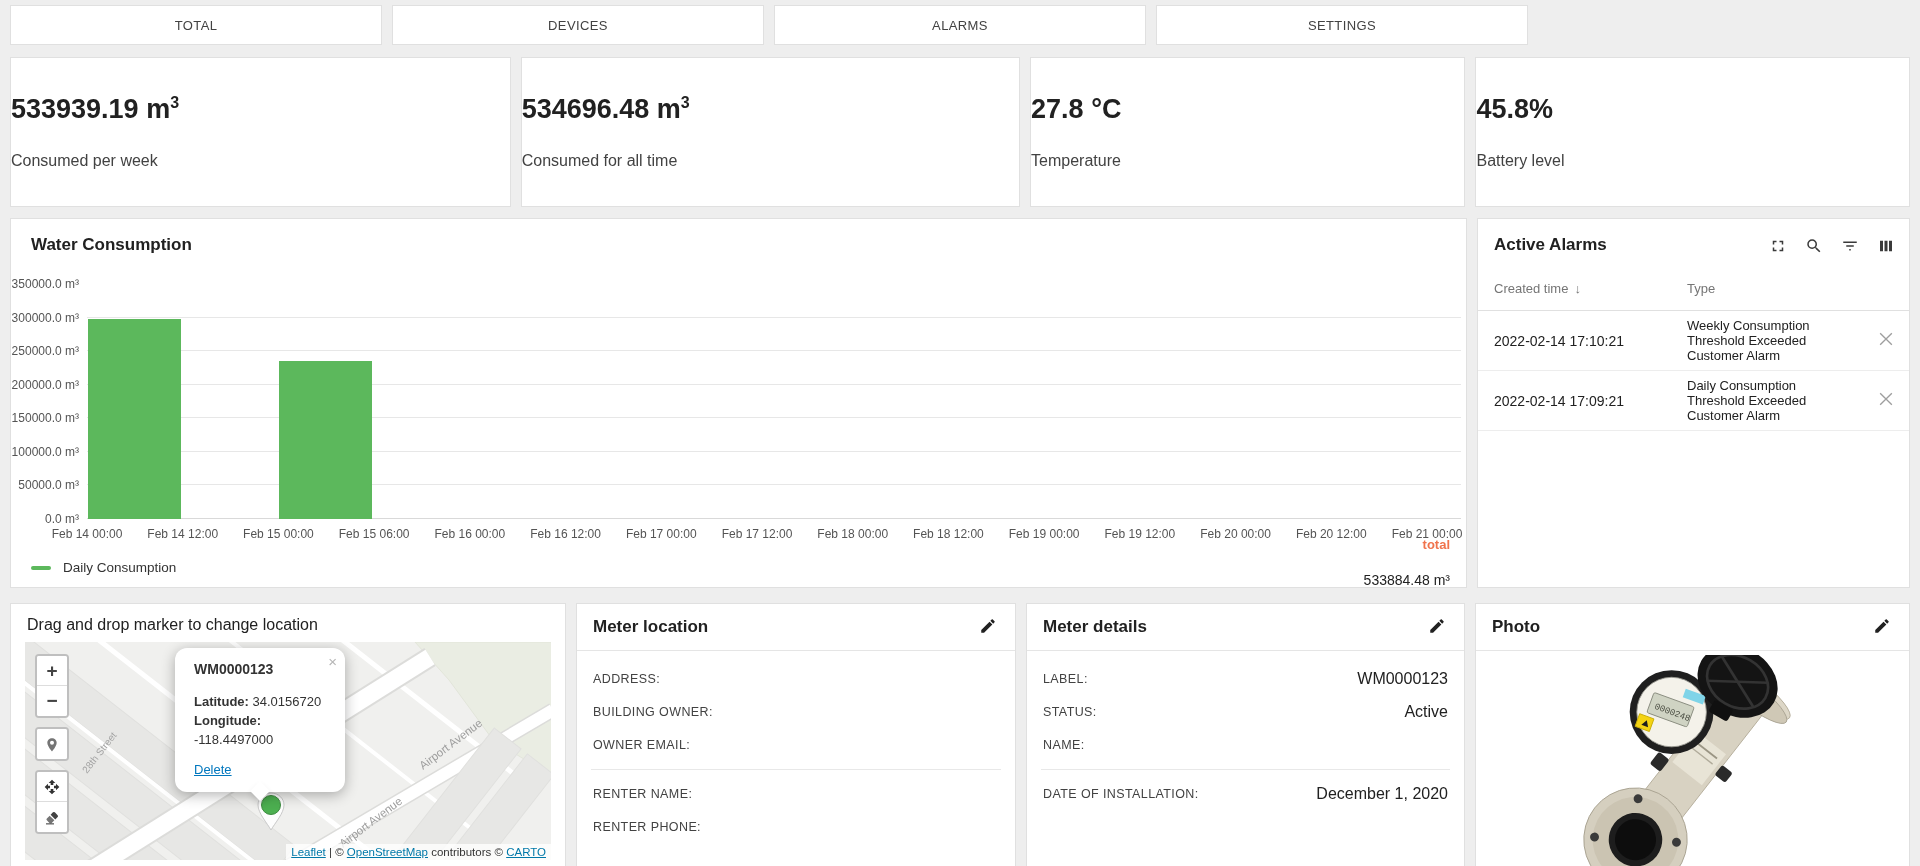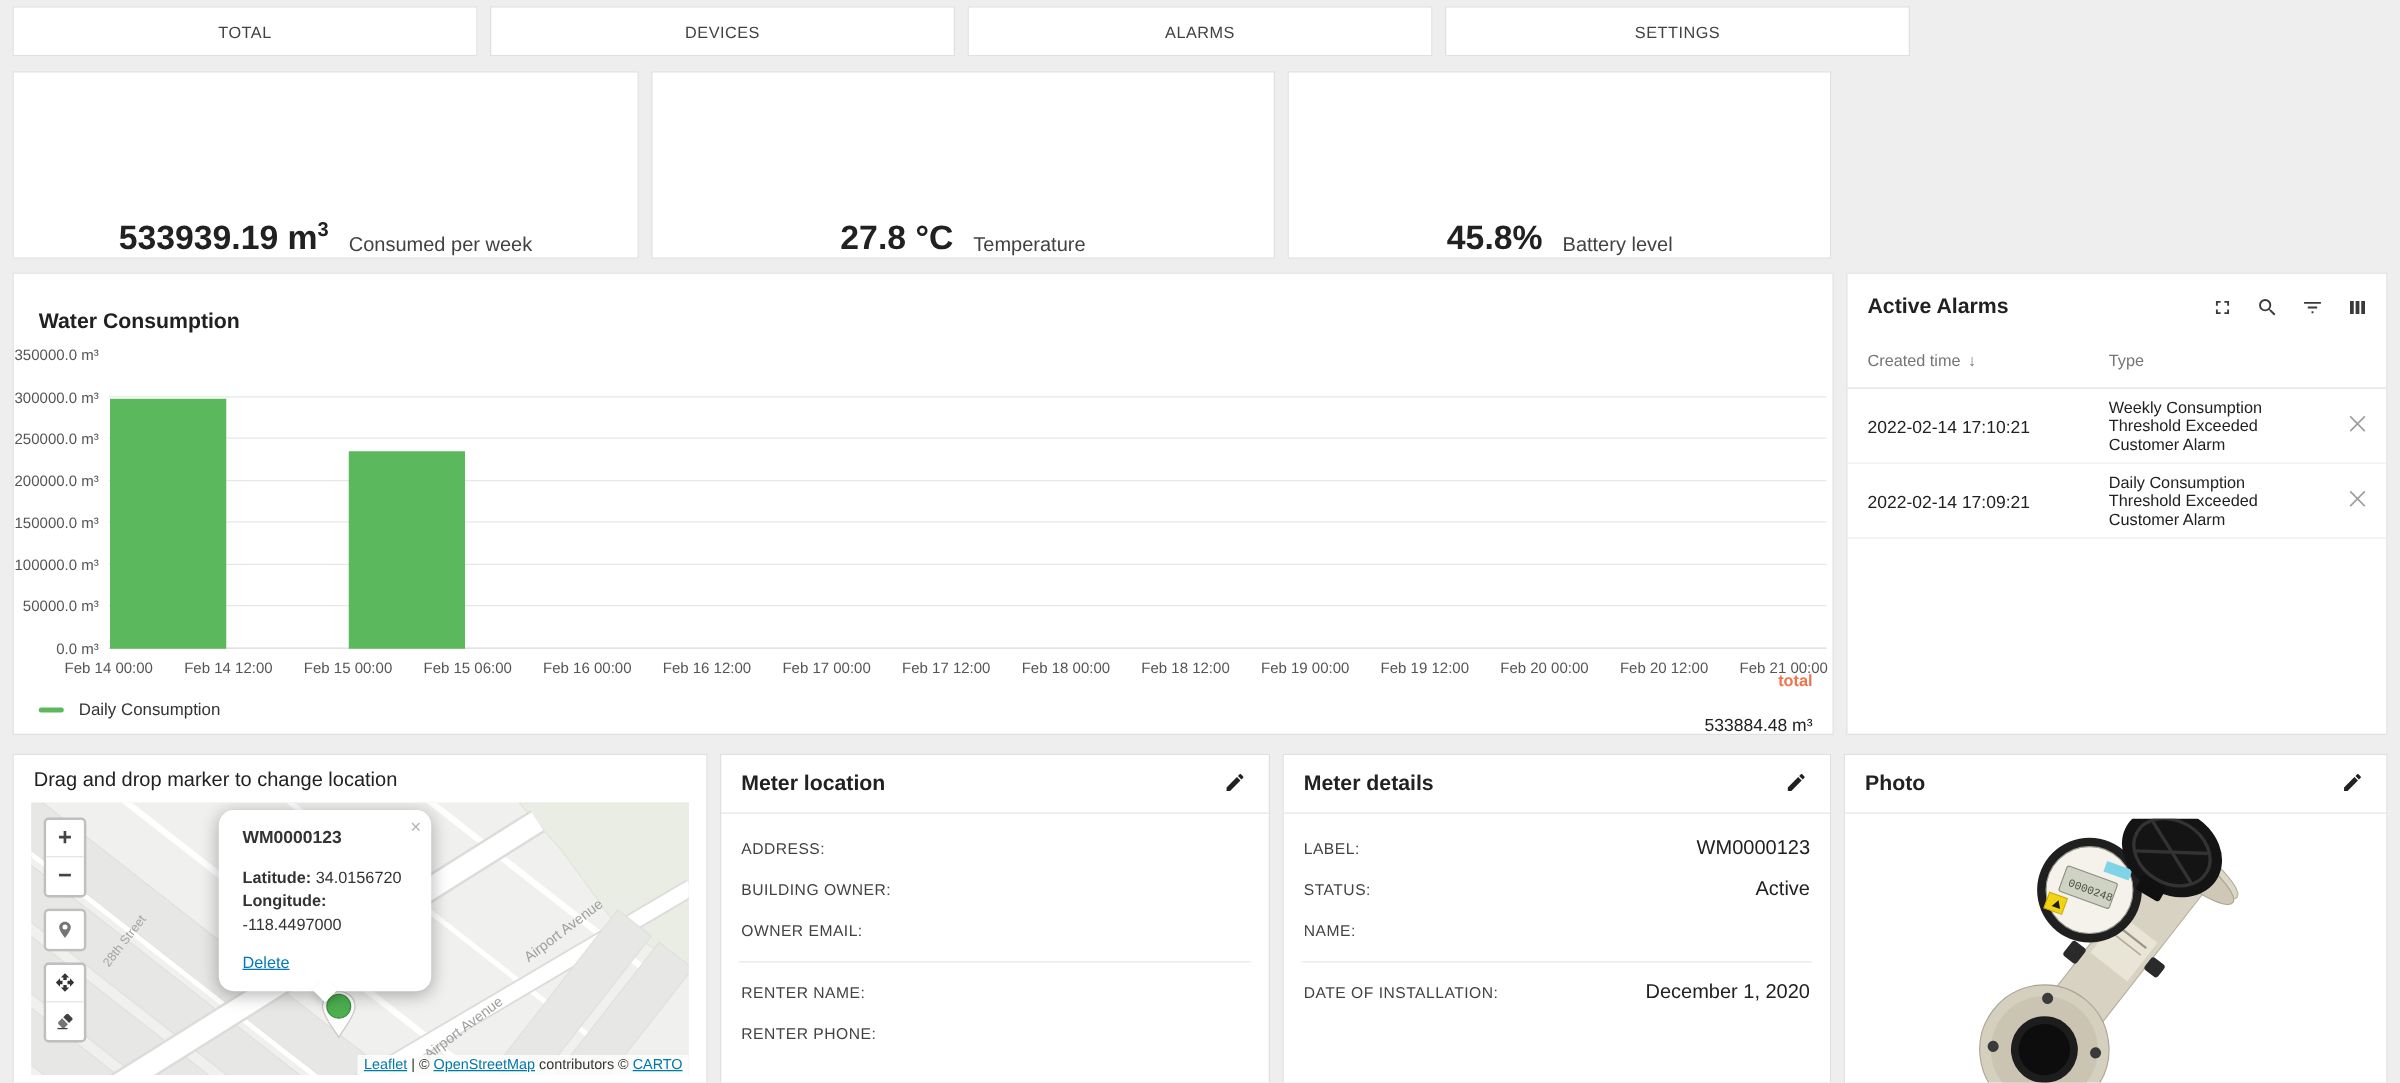--- a/index.html
+++ b/index.html
@@ -13,30 +13,30 @@
   .tab { background:#fff; border:1px solid #e0e0e0; display:flex; align-items:center;
          justify-content:center; font-size:13px; letter-spacing:.4px; color:#424242;
          text-transform:uppercase; cursor:pointer; }
 
   
   .card { background:#fff; border:1px solid #e0e0e0; }
 
   
   .stats { display:grid; grid-template-columns:1.15fr 1.147fr 1fr 0.998fr; gap:10px;
            height:150px; margin-top:12px; }
-  .stat-card { display:flex; align-items:flex-end; justify-content:center;gap:16px; }
+  .stat-card { display:flex; flex-direction:column; align-items:flex-start; justify-content:center;gap:16px; }
   .stat-value { font-size:27px; font-weight:700; color:#212121; }
   .stat-value sup { font-size:16px; }
   .stat-label { font-size:16px; color:#424242; margin-top:11px; }
 
   
   .midrow { display:grid; grid-template-columns:1457px 433px; gap:10px; height:370px; margin-top:11px; }
 
   .chart-card { position:relative; overflow:hidden; }
-  .chart-title { position:absolute; left:20px; top:28px; font-size:17px; font-weight:700; }
+  .chart-title { position:absolute; left:20px; top:16px; font-size:17px; font-weight:700; }
   .ylabels { position:absolute; left:0; top:65px; width:68px; height:235px; }
   .ylabel { position:absolute; right:0; width:100%; text-align:right; font-size:12px; color:#545454; }
   .gridarea { position:absolute; left:76px; top:65px; width:1374px; height:235px; }
   .gridline { position:absolute; left:0; right:0; height:1px; background:#e7e7e7; }
   .gridline.zero { background:#d9d9d9; }
   .barsarea { position:absolute; left:76px; top:65px; width:1340px; height:235px; }
   .bar { position:absolute; bottom:0; }
   .xlabel { position:absolute; top:243px; transform:translateX(-50%); font-size:12px;
             color:#545454; white-space:nowrap; }
   .legend { position:absolute; left:20px; top:341px; display:flex; align-items:center;
@@ -119,20 +119,24 @@
       <div class="tab">ALARMS</div>
       <div class="tab">SETTINGS</div>
     </div>
 
   <div class="stats">
       <div class="card stat-card">
         <div class="stat-value">533939.19 m<sup>3</sup></div>
         <div class="stat-label">Consumed per week</div>
       </div>
       <div class="card stat-card">
+        <div class="stat-value">534696.48 m<sup>3</sup></div>
+        <div class="stat-label">Consumed for all time</div>
+      </div>
+      <div class="card stat-card">
         <div class="stat-value">27.8 °C</div>
         <div class="stat-label">Temperature</div>
       </div>
       <div class="card stat-card">
         <div class="stat-value">45.8%</div>
         <div class="stat-label">Battery level</div>
       </div>
     </div>
 
   <div class="midrow">

